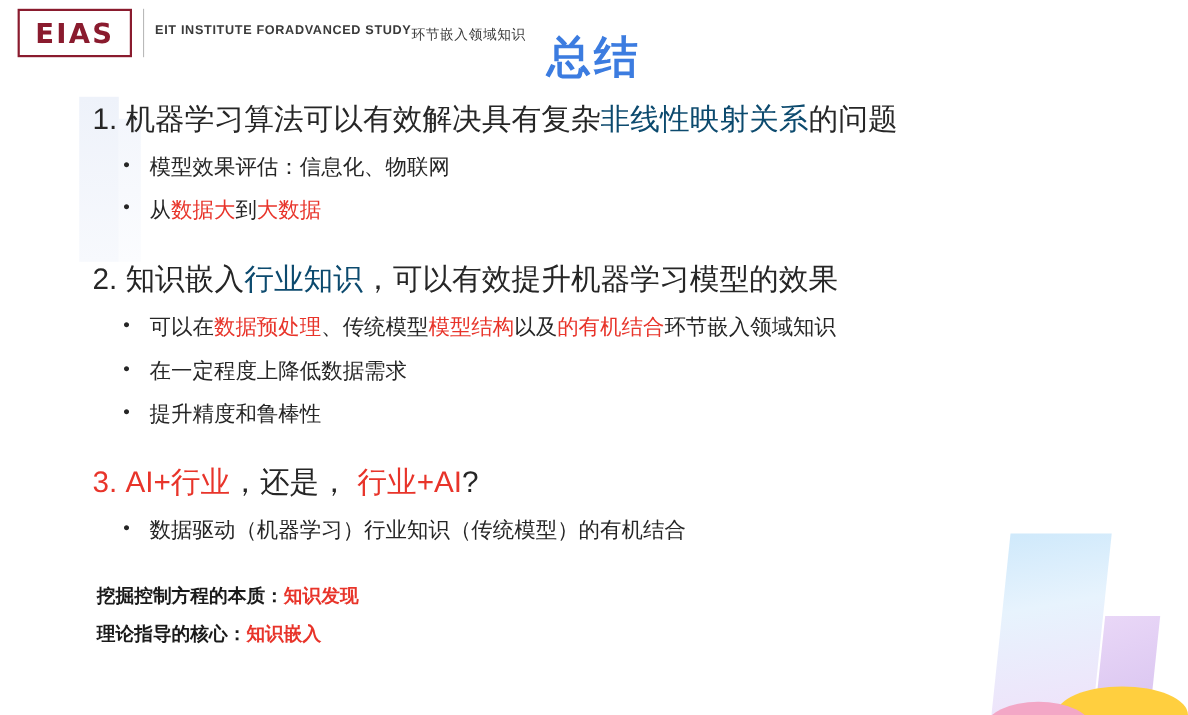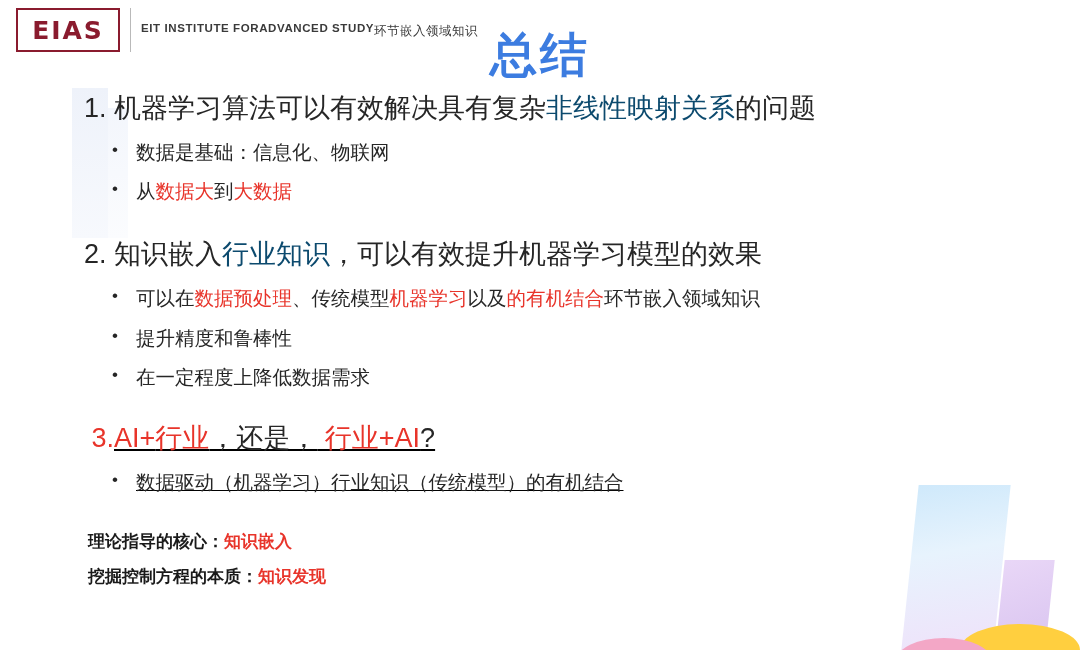--- a/index.html
+++ b/index.html
@@ -129,21 +129,21 @@
     letter-spacing: 0.5px;
   }
 
   
   .slide-title {
     position: absolute;
     top: 24px;
     left: 0;
     width: 1080px;
     text-align: center;
-    font-size: 47px;
+    font-size: 40px;
     font-weight: bold;
     color: #3c7ce0;
     letter-spacing: 3px;
     z-index: 2;
   }
 
   
   .content {
     position: absolute;
     left: 84px;
@@ -178,25 +178,25 @@
   }
   .lvl2::before {
     content: "•";
     position: absolute;
     left: 28px;
     top: -1px;
     font-size: 17px;
     color: #262626;
   }
   .blue { color: #0c4a6e; }
-  .red  { color: #e8342a; text-align: right; }
+  .red  { color: #e8342a; }
 
   .sec1 { margin-top: 0; }
   .sec2 { margin-top: 34px; }
-  .sec3 { margin-top: 32px; text-decoration: underline; }
+  .sec3 { margin-top: 32px; }
 
   .sec3 .lvl1 { font-size: 27px; }
 
   .footnotes {
     margin-top: 36px;
     padding-left: 4px;
   }
   .footnote {
     font-size: 17px;
     font-weight: bold;
@@ -231,44 +231,44 @@
 
   <div class="slide-title">总结</div>
 
   <div class="content">
 
     <div class="sec1">
       <div class="lvl1">
         <span class="num">1.</span><span>机器学习算法可以有效解决具有复杂</span><span class="blue">非线性映射关系</span><span>的问题</span>
       </div>
       <ul class="bullets">
-        <li class="lvl2"><span>数据是基础：信息化、物联网</span></li>
+        <li class="lvl2"><span>模型效果评估：信息化、物联网</span></li>
         <li class="lvl2"><span>从</span><span class="red">数据大</span><span>到</span><span class="red">大数据</span></li>
       </ul>
     </div>
 
     <div class="sec2">
       <div class="lvl1">
         <span class="num">2.</span><span>知识嵌入</span><span class="blue">行业知识</span><span>，可以有效提升机器学习模型的效果</span>
       </div>
       <ul class="bullets">
-        <li class="lvl2"><span>可以在</span><span class="red">数据预处理</span><span>、传统模型</span><span class="red">机器学习</span><span>以及</span><span class="red">的有机结合</span><span>环节嵌入领域知识</span></li>
+        <li class="lvl2"><span>可以在</span><span class="red">数据预处理</span><span>、传统模型</span><span class="red">模型结构</span><span>以及</span><span class="red">的有机结合</span><span>环节嵌入领域知识</span></li>
+        <li class="lvl2"><span>在一定程度上降低数据需求</span></li>
         <li class="lvl2"><span>提升精度和鲁棒性</span></li>
-        <li class="lvl2"><span>在一定程度上降低数据需求</span></li>
       </ul>
     </div>
 
     <div class="sec3">
       <div class="lvl1">
         <span class="num red">3.</span><span class="red">AI+</span><span class="red">行业</span><span>，还是，</span><span class="red"> 行业+AI</span><span>?</span>
       </div>
       <ul class="bullets">
         <li class="lvl2"><span> 数据驱动（机器学习）行业知识（传统模型）的有机结合</span></li>
       </ul>
     </div>
 
     <div class="footnotes">
+      <div class="footnote"><span>挖掘控制方程的本质：</span><span class="red">知识发现</span></div>
       <div class="footnote"><span>理论指导的核心：</span><span class="red">知识嵌入</span></div>
-      <div class="footnote"><span>挖掘控制方程的本质：</span><span class="red">知识发现</span></div>
     </div>
 
   </div>
 </div>
 
 </body></html>

